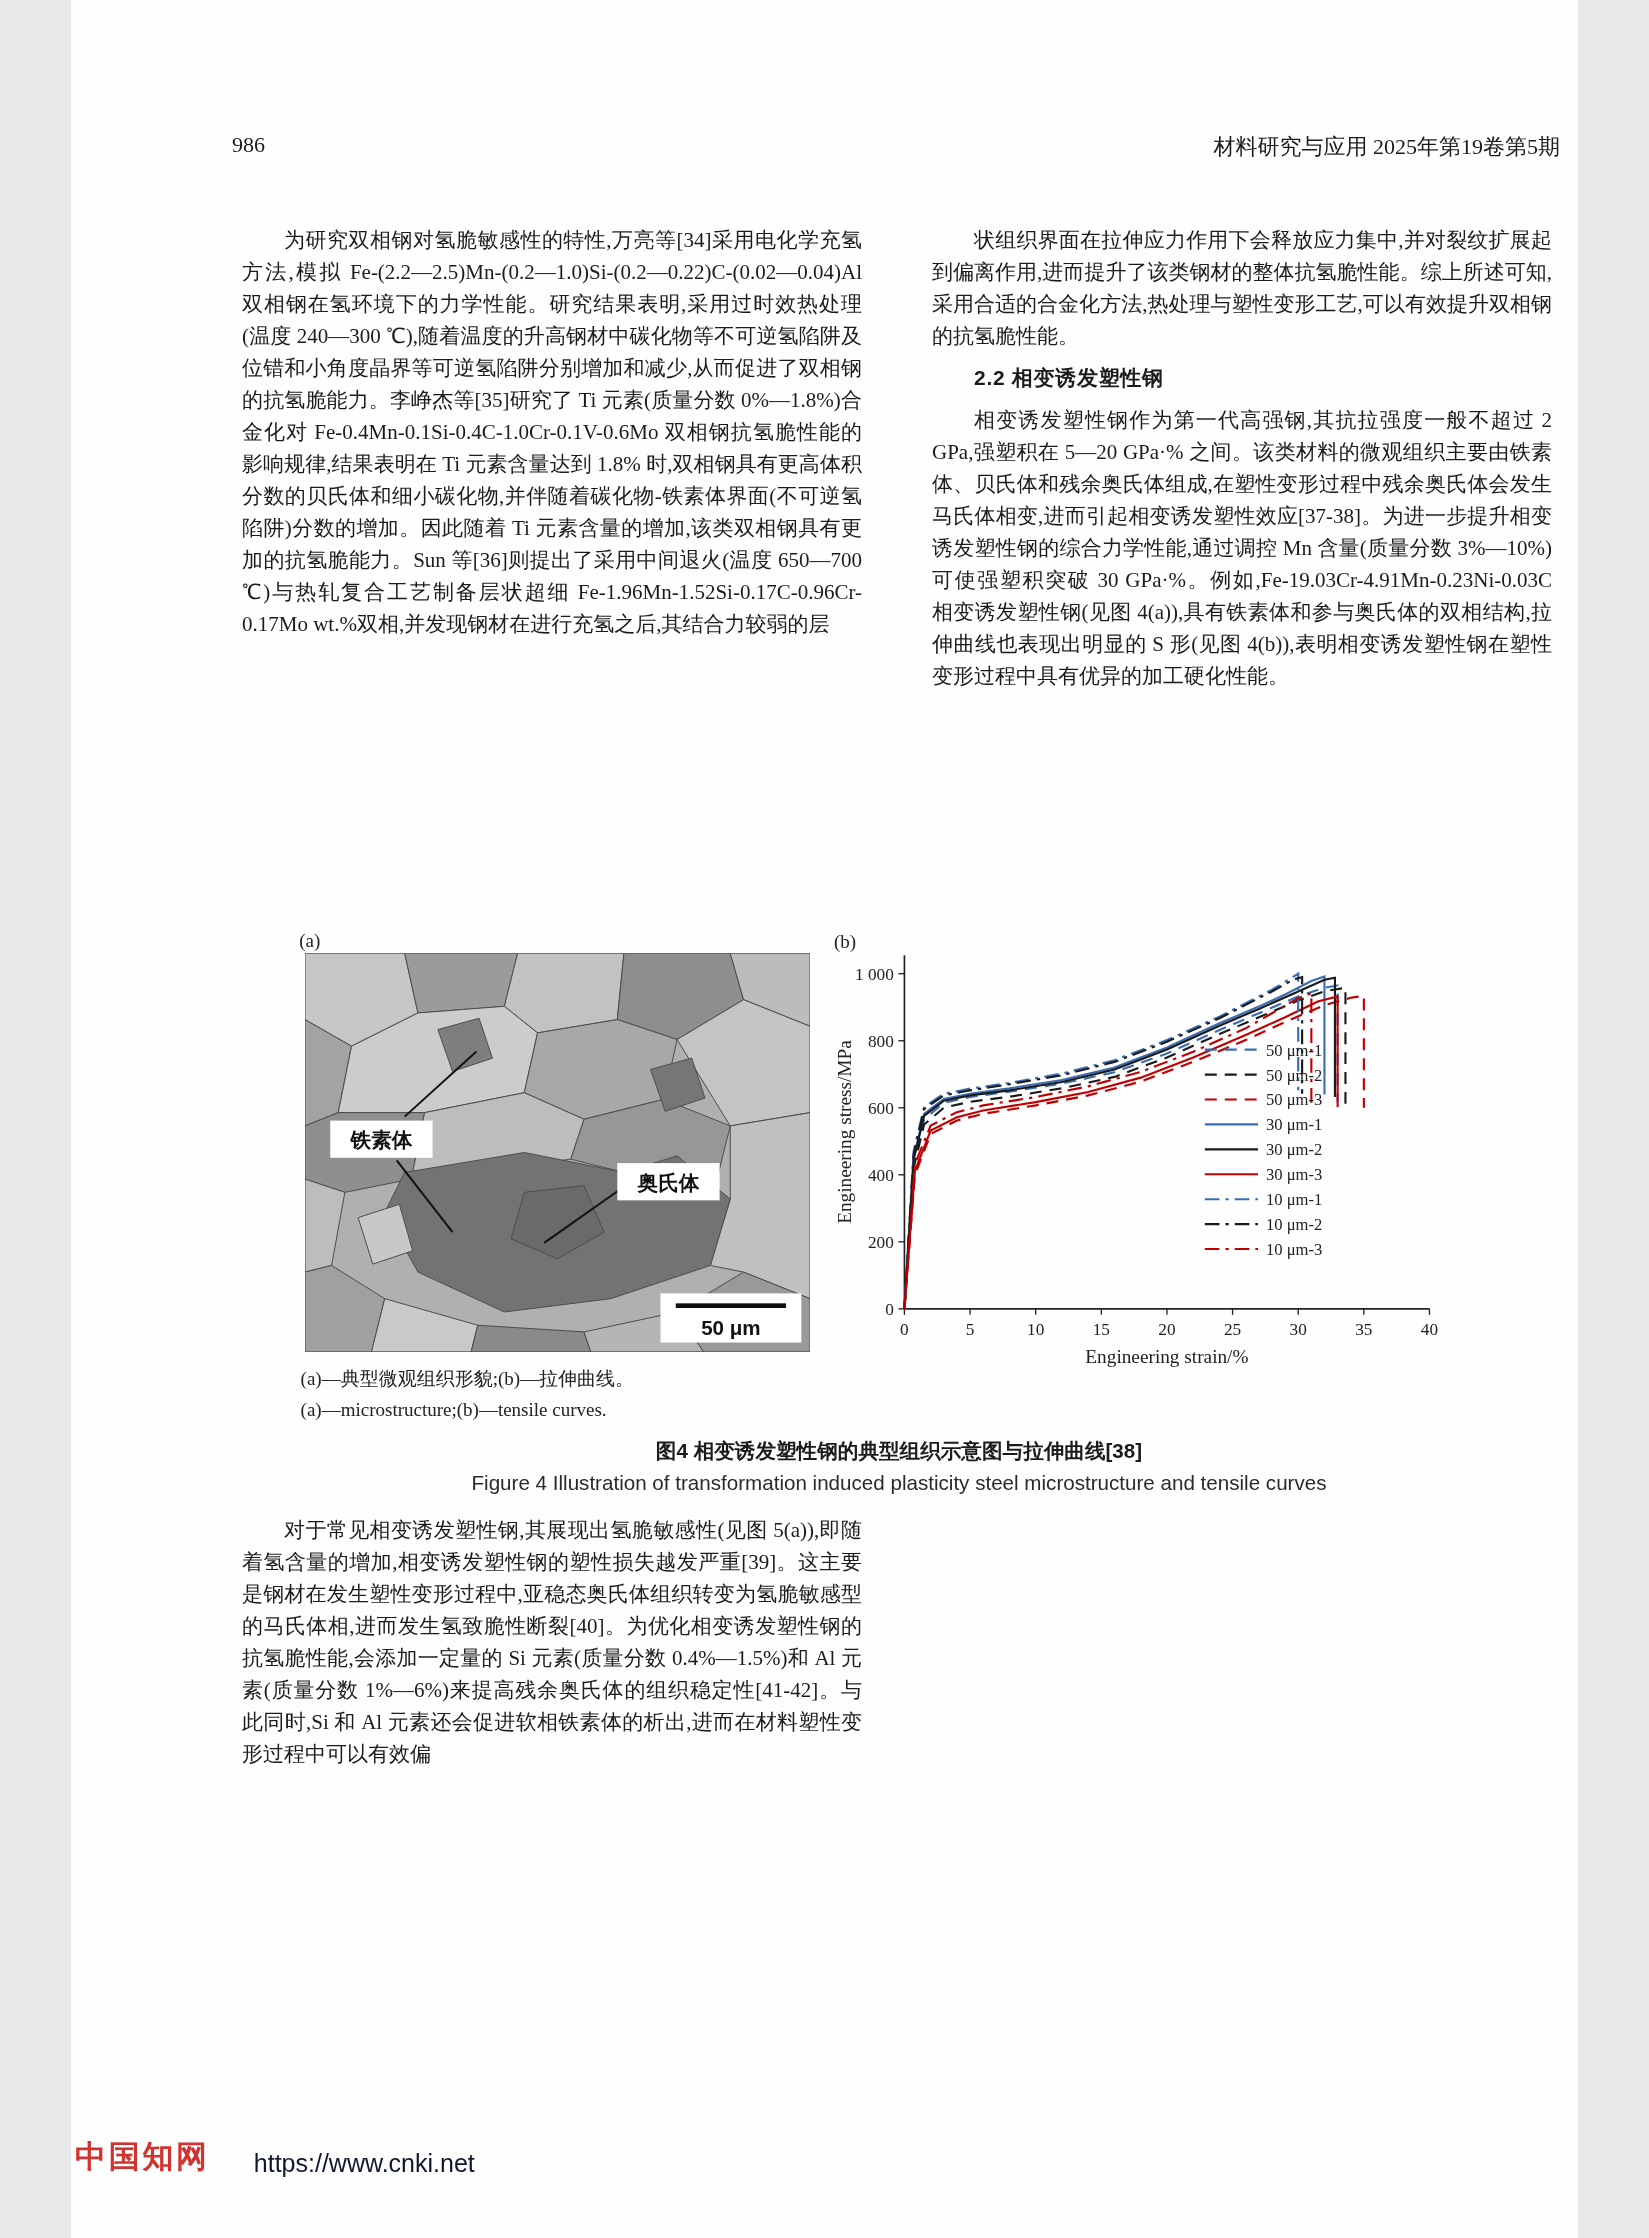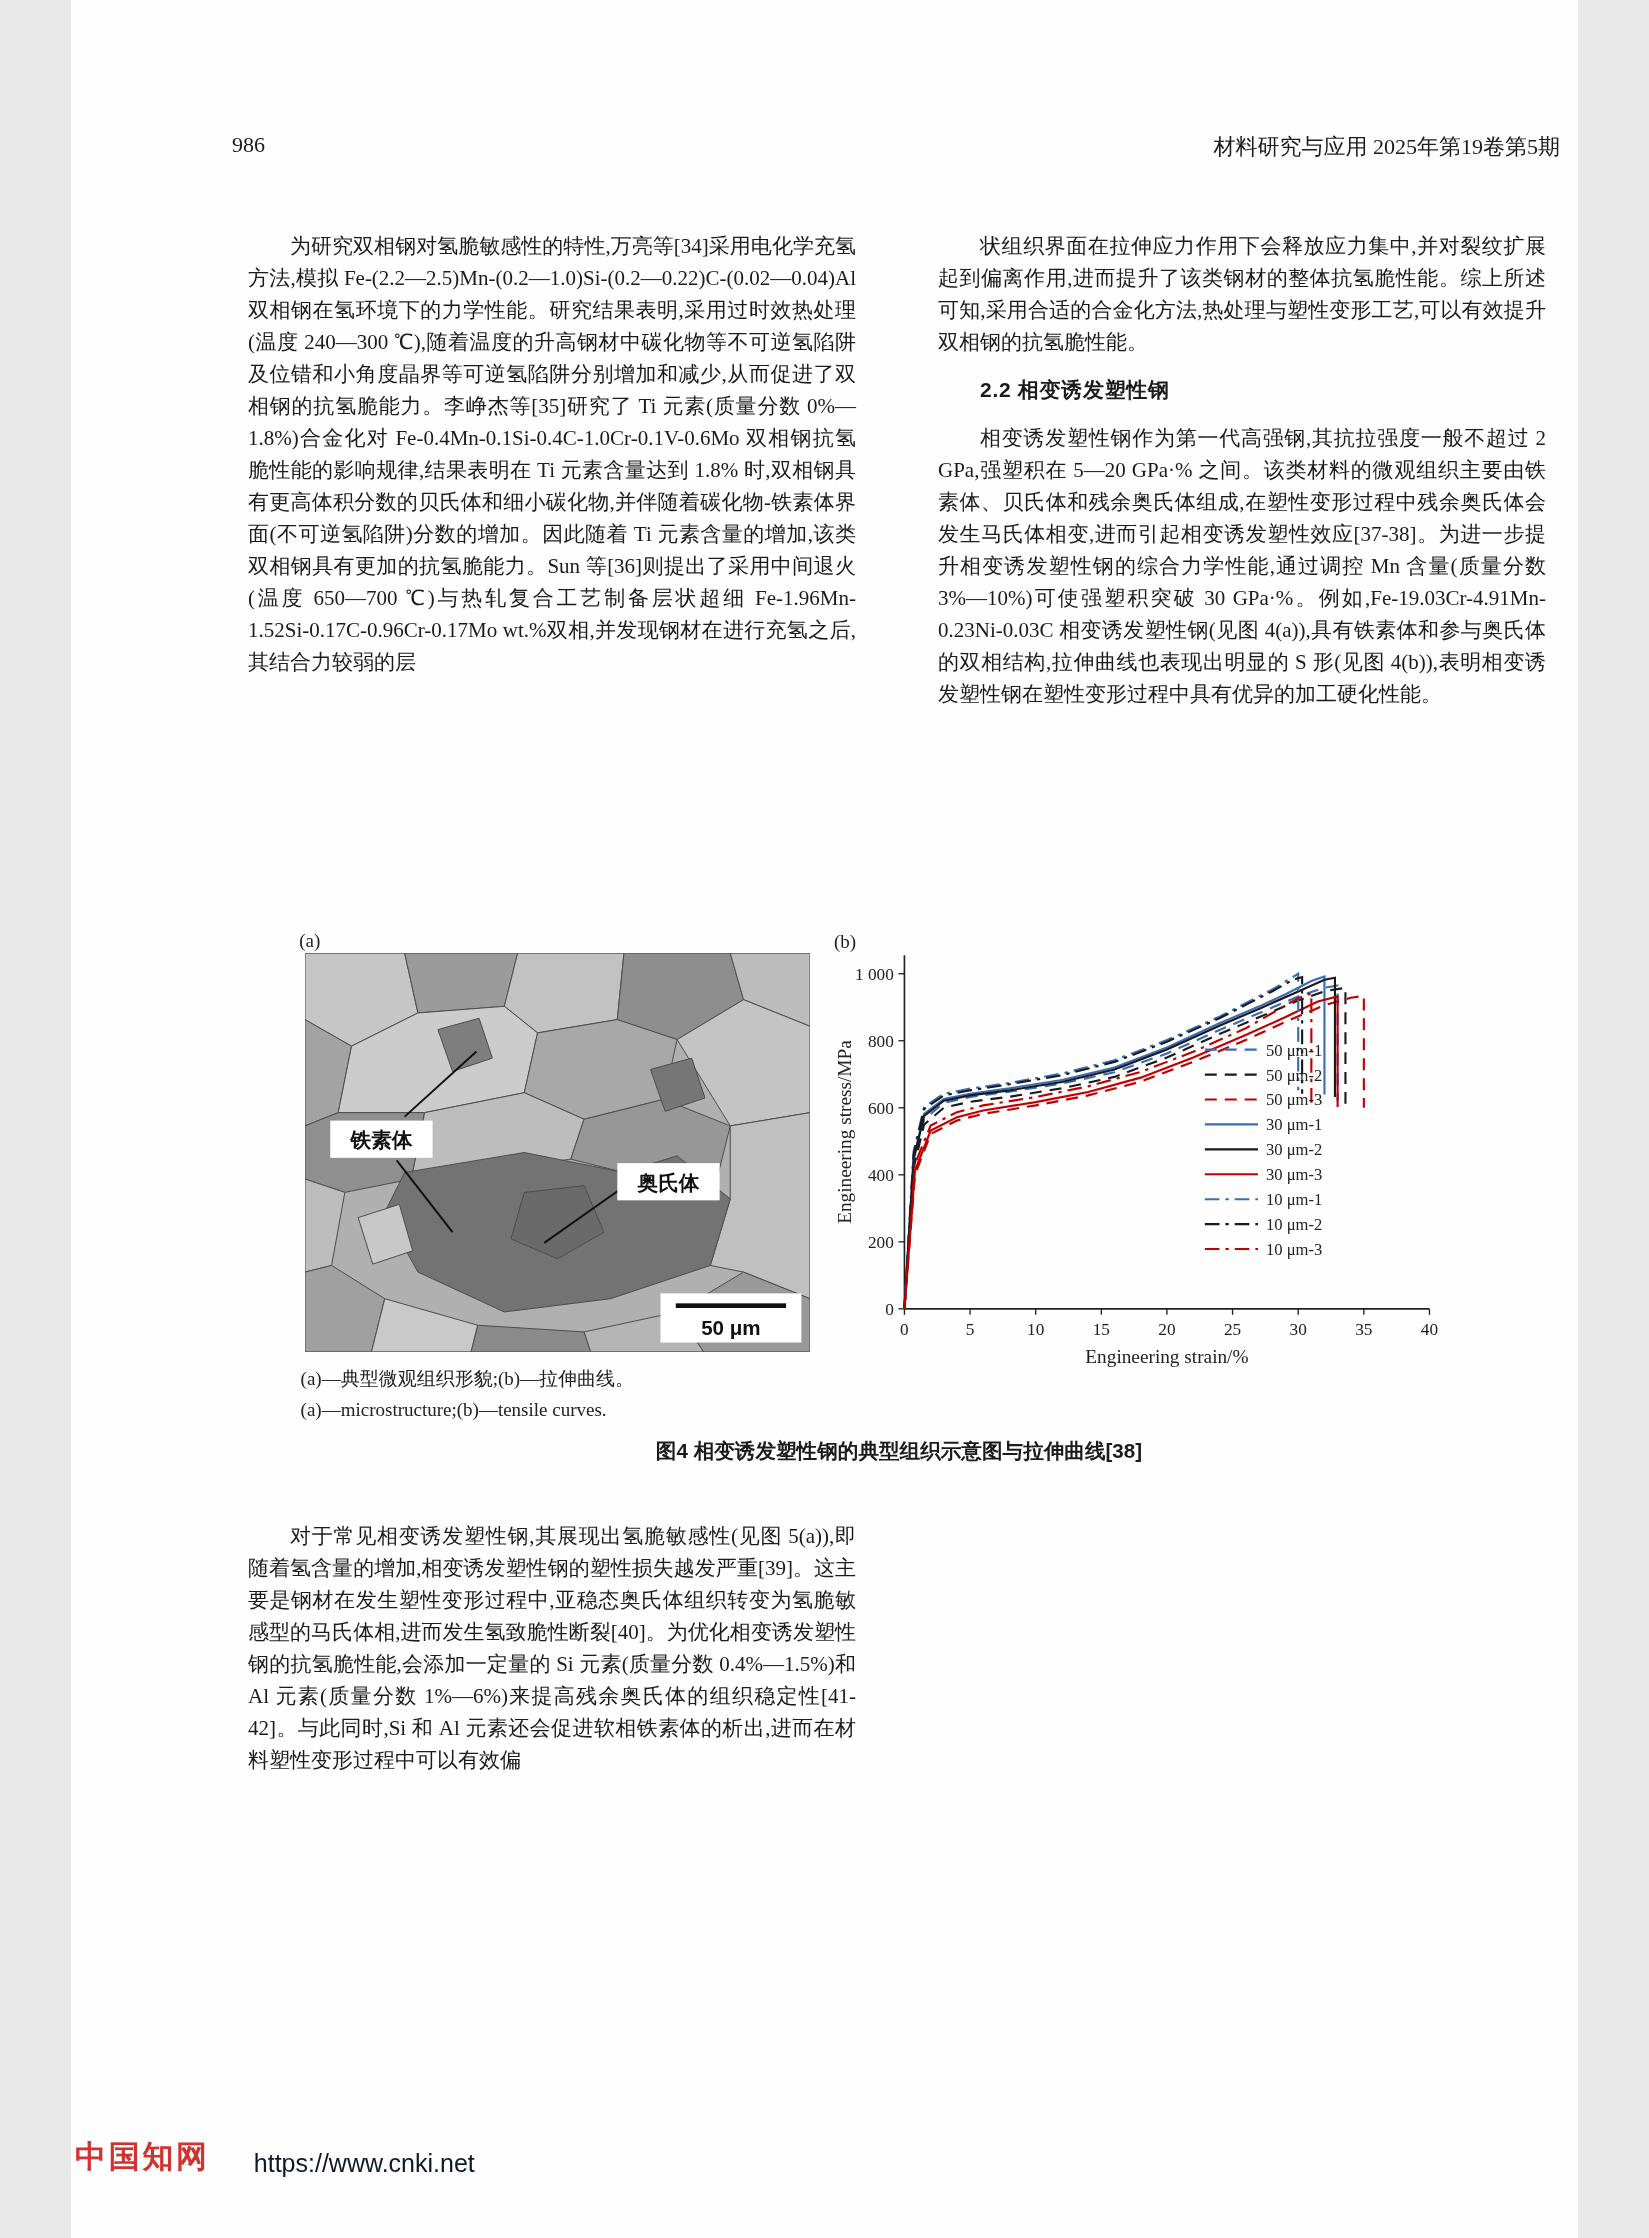--- a/index.html
+++ b/index.html
@@ -6,21 +6,21 @@
   .page{position:relative;width:1507px;height:2239px;margin:0 auto;background:#fefefe;
         font-family:"Liberation Serif",serif;color:#1b1b1b;overflow:hidden;}
   
   .header{position:absolute;top:132px;left:161px;width:1328px;display:flex;
           justify-content:space-between;font-size:22px;}
   
   .cols{position:absolute;left:161px;width:1330px;display:flex;justify-content:space-between;}
   .cols.top{top:214px;}
   .cols.bottom{top:1504px;}
   .col{width:640px;font-size:21px;line-height:32px;text-align:justify;}
-  p.para{margin:16px;text-indent:2em;}
+  p.para{margin:10px;text-indent:2em;}
   .heading{font-family:"Liberation Sans",sans-serif;font-weight:700;font-size:21px;
            margin:9.3px 0 8px 0;text-indent:0;letter-spacing:0.7px;}
   
   .figure-area{position:absolute;top:930px;left:219px;width:1218px;height:578px;}
   .panel-label{position:absolute;font-size:19px;color:#222;}
   .micrograph-wrap{position:absolute;left:14.6px;top:22.6px;width:505px;height:399px;}
   .chart-wrap{position:absolute;left:540px;top:5.3px;width:638px;height:436px;}
   .cap-sub{position:absolute;left:10.6px;font-size:19px;color:#222;}
   .cap-cn{position:absolute;left:0;width:100%;text-align:center;
           font-family:"Liberation Sans",sans-serif;font-weight:700;font-size:20.6px;}
@@ -172,20 +172,21 @@
           <line x1="564" y1="472" x2="644" y2="472" stroke="#c00000" stroke-width="3.2" stroke-dasharray="22 9 5 9"></line>
           <text x="656" y="481" class="legend-text">10 μm-3</text>
           <text x="507" y="644" text-anchor="middle" class="axis-label">Engineering strain/%</text>
           <text x="32" y="296" text-anchor="middle" class="axis-label" transform="rotate(-90 32 296)">Engineering stress/MPa</text>
         </svg>
     </div>
 
     <div class="cap-sub" style="top:436px;">(a)—典型微观组织形貌;(b)—拉伸曲线。</div>
     <div class="cap-sub" style="top:469px;">(a)—microstructure;(b)—tensile curves.</div>
     <div class="cap-cn" style="top:507px;">图4  相变诱发塑性钢的典型组织示意图与拉伸曲线[38]</div>
+    <div class="cap-en" style="top:541px;">Figure 4   Illustration of transformation induced plasticity steel microstructure and tensile curves</div>
   </div>
 
   <div class="cols bottom">
     <div class="col">
       <p class="para">对于常见相变诱发塑性钢,其展现出氢脆敏感性(见图 5(a)),即随着氢含量的增加,相变诱发塑性钢的塑性损失越发严重[39]。这主要是钢材在发生塑性变形过程中,亚稳态奥氏体组织转变为氢脆敏感型的马氏体相,进而发生氢致脆性断裂[40]。为优化相变诱发塑性钢的抗氢脆性能,会添加一定量的 Si 元素(质量分数 0.4%—1.5%)和 Al 元素(质量分数 1%—6%)来提高残余奥氏体的组织稳定性[41-42]。与此同时,Si 和 Al 元素还会促进软相铁素体的析出,进而在材料塑性变形过程中可以有效偏</p>
     </div>
   </div>
 
   <div class="footer">
     <span class="cnki-logo">中国知网</span>

